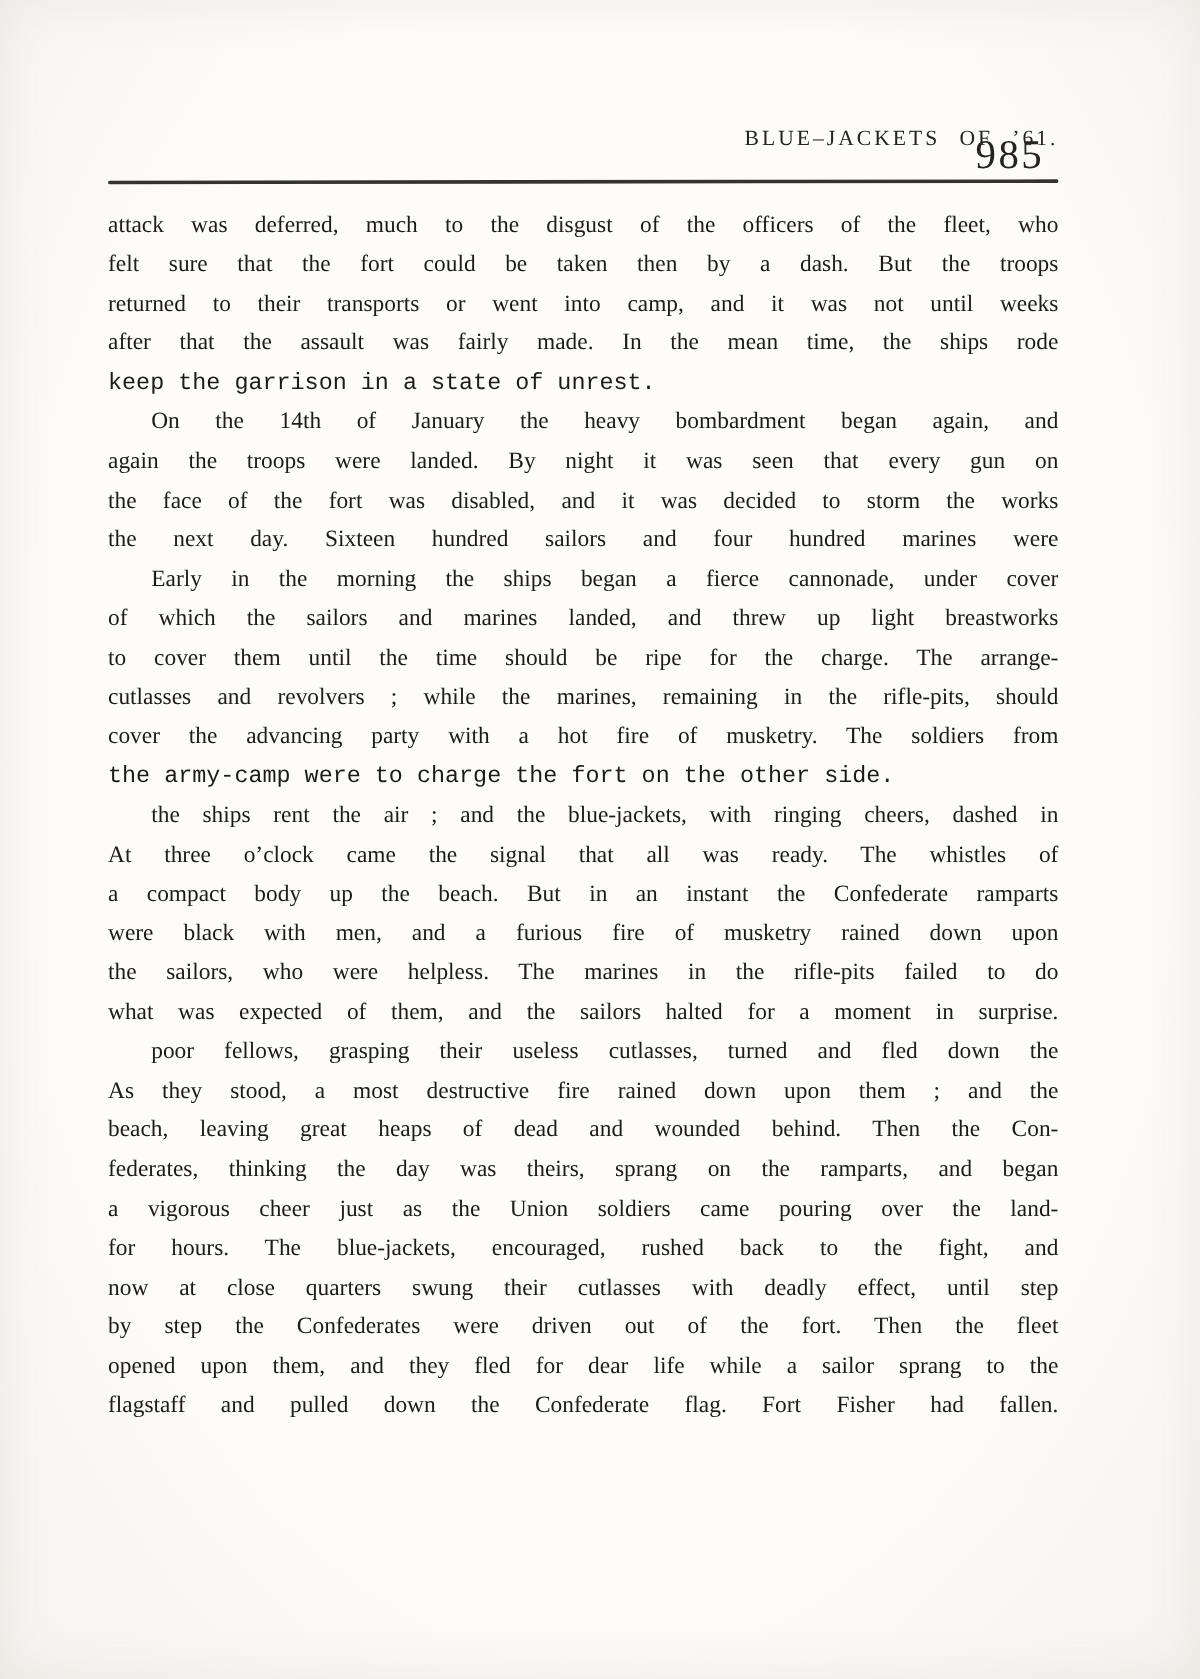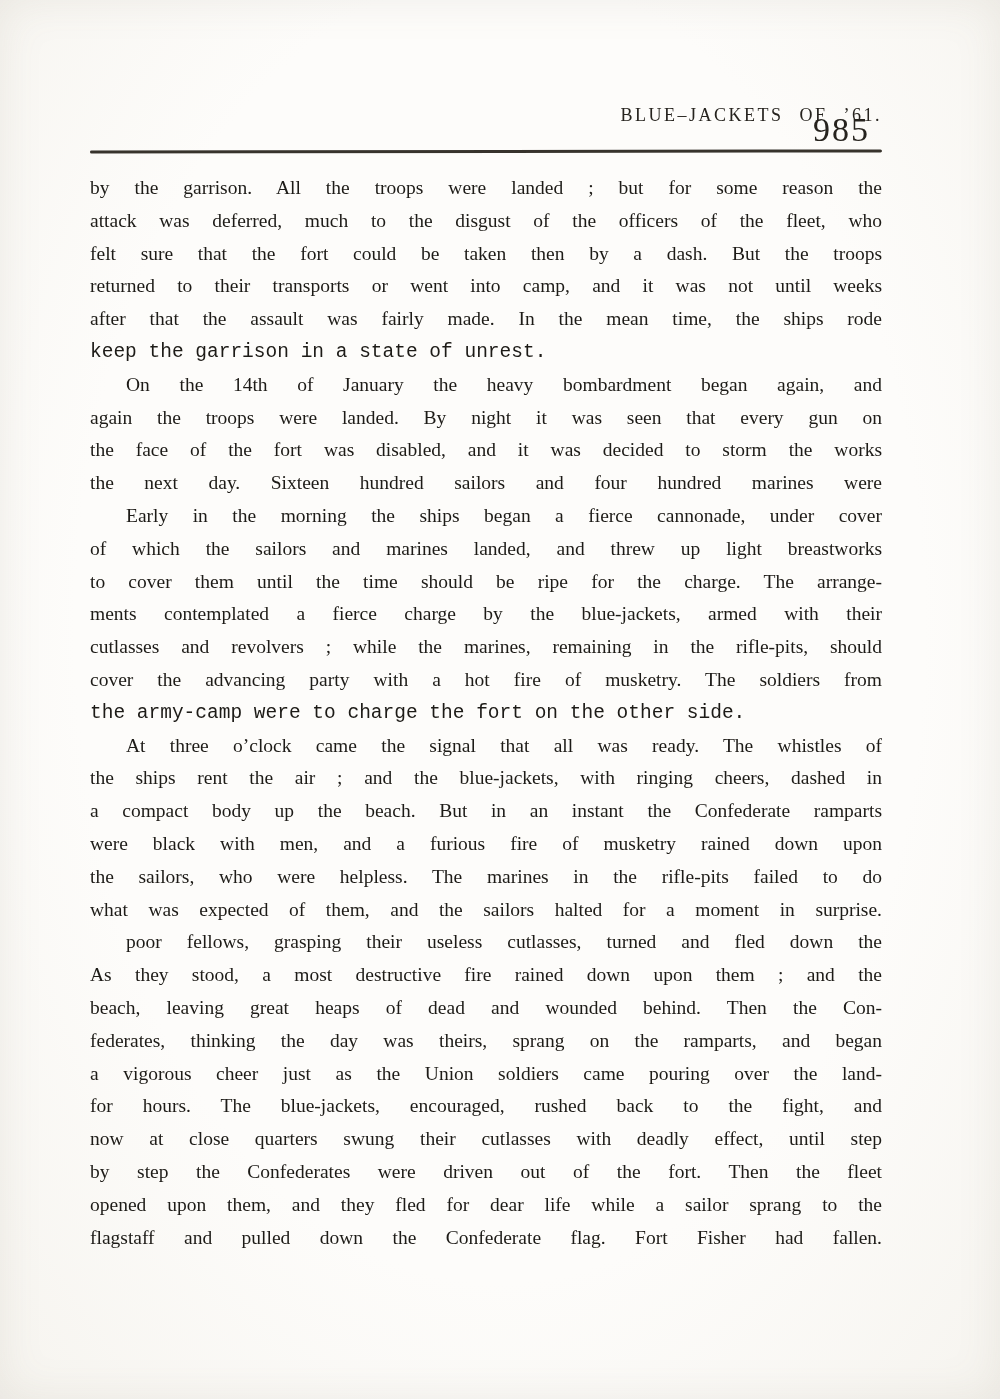--- a/index.html
+++ b/index.html
@@ -79,45 +79,43 @@
 <body>
 
 <div class="page">
   <div class="header">
     <span class="running-title">BLUE–JACKETS OF ’61.</span>
     <span class="page-number">985</span>
   </div>
   <div class="rule"></div>
   <div class="page-body">
       <div class="paragraph">
-        <div class="line">by the garrison.  All the troops were landed ; but for some reason the</div>
         <div class="line">attack was deferred, much to the disgust of the officers of the fleet, who</div>
         <div class="line">felt sure that the fort could be taken then by a dash.  But the troops</div>
         <div class="line">returned to their transports or went into camp, and it was not until weeks</div>
         <div class="line">after that the assault was fairly made.  In the mean time, the ships rode</div>
         <div class="line last">keep the garrison in a state of unrest.</div>
       </div>
       <div class="paragraph indent">
         <div class="line">On the 14th of January the heavy bombardment began again, and</div>
         <div class="line">again the troops were landed.  By night it was seen that every gun on</div>
         <div class="line">the face of the fort was disabled, and it was decided to storm the works</div>
         <div class="line">the next day.  Sixteen hundred sailors and four hundred marines were</div>
       </div>
       <div class="paragraph indent">
         <div class="line">Early in the morning the ships began a fierce cannonade, under cover</div>
         <div class="line">of which the sailors and marines landed, and threw up light breastworks</div>
         <div class="line">to cover them until the time should be ripe for the charge.  The arrange-</div>
-        <div class="line">ments contemplated a fierce charge by the blue-jackets, armed with their</div>
         <div class="line">cutlasses and revolvers ; while the marines, remaining in the rifle-pits, should</div>
         <div class="line">cover the advancing party with a hot fire of musketry.  The soldiers from</div>
         <div class="line last">the army-camp were to charge the fort on the other side.</div>
       </div>
       <div class="paragraph indent">
+        <div class="line">the ships rent the air ; and the blue-jackets, with ringing cheers, dashed in</div>
         <div class="line">At three o’clock came the signal that all was ready.  The whistles of</div>
-        <div class="line">the ships rent the air ; and the blue-jackets, with ringing cheers, dashed in</div>
         <div class="line">a compact body up the beach.  But in an instant the Confederate ramparts</div>
         <div class="line">were black with men, and a furious fire of musketry rained down upon</div>
         <div class="line">the sailors, who were helpless.  The marines in the rifle-pits failed to do</div>
         <div class="line">what was expected of them, and the sailors halted for a moment in surprise.</div>
       </div>
       <div class="paragraph indent">
         <div class="line">poor fellows, grasping their useless cutlasses, turned and fled down the</div>
         <div class="line">As they stood, a most destructive fire rained down upon them ; and the</div>
         <div class="line">beach, leaving great heaps of dead and wounded behind.  Then the Con-</div>
         <div class="line">federates, thinking the day was theirs, sprang on the ramparts, and began</div>

